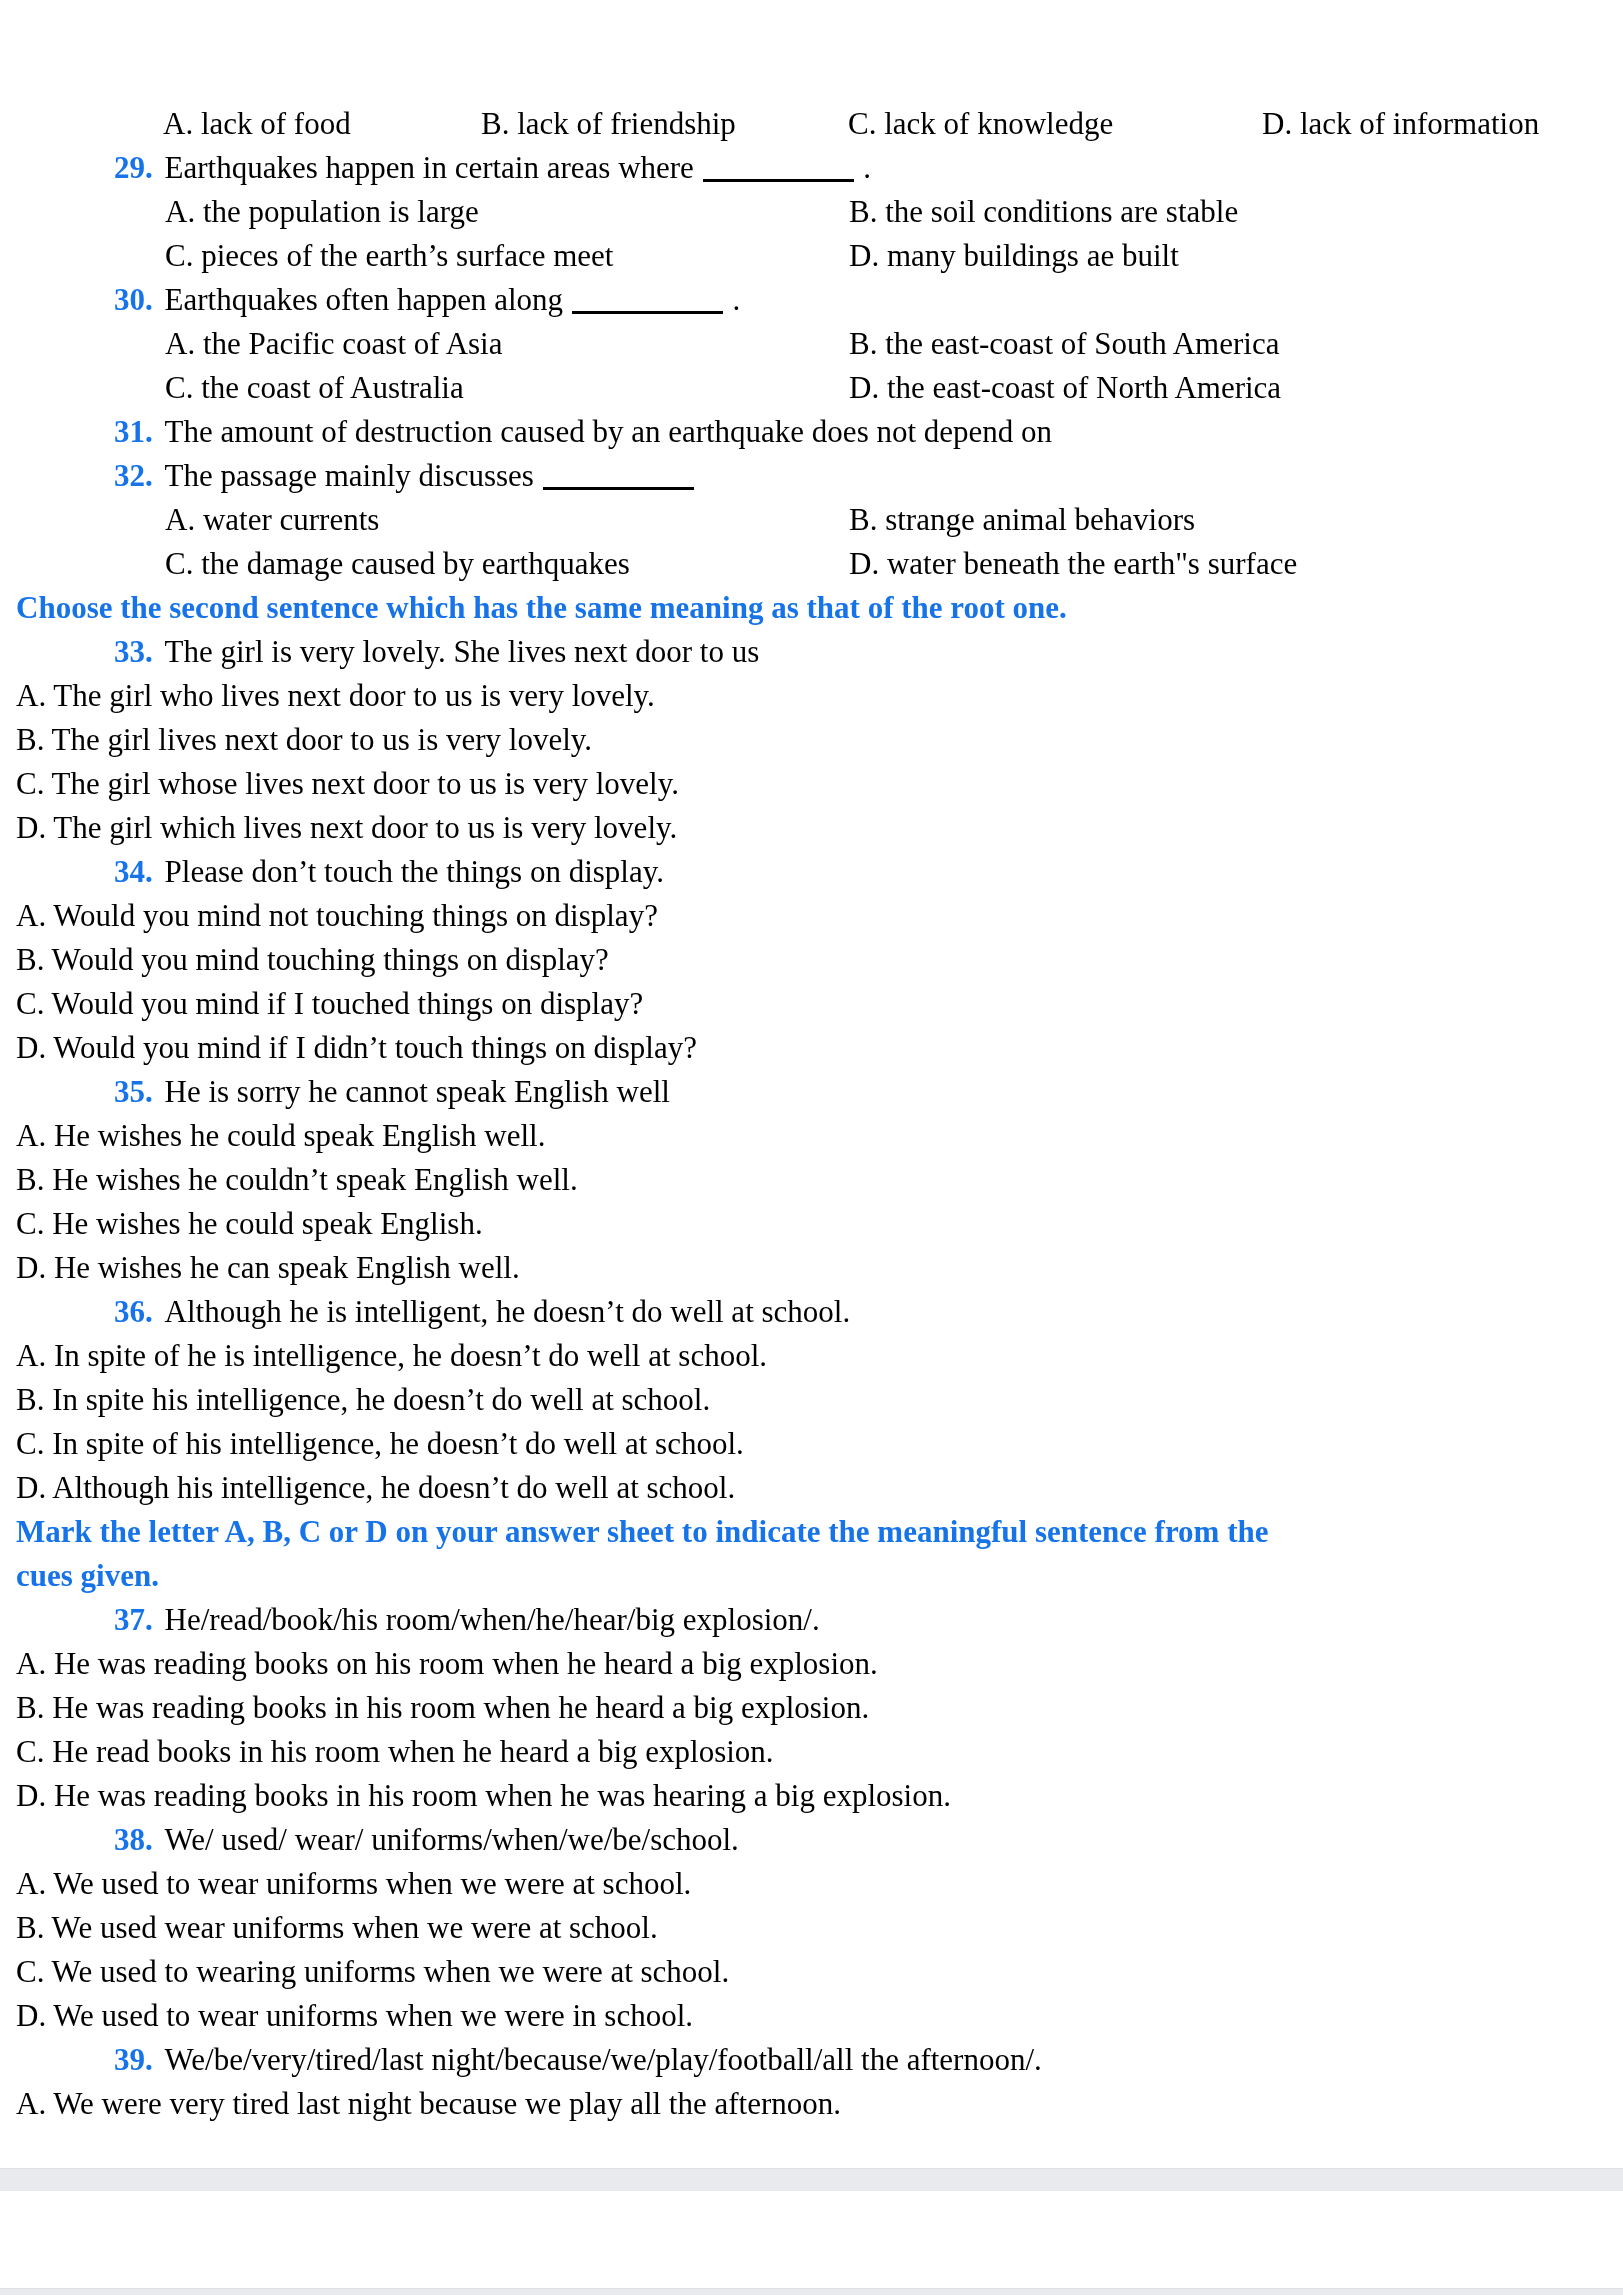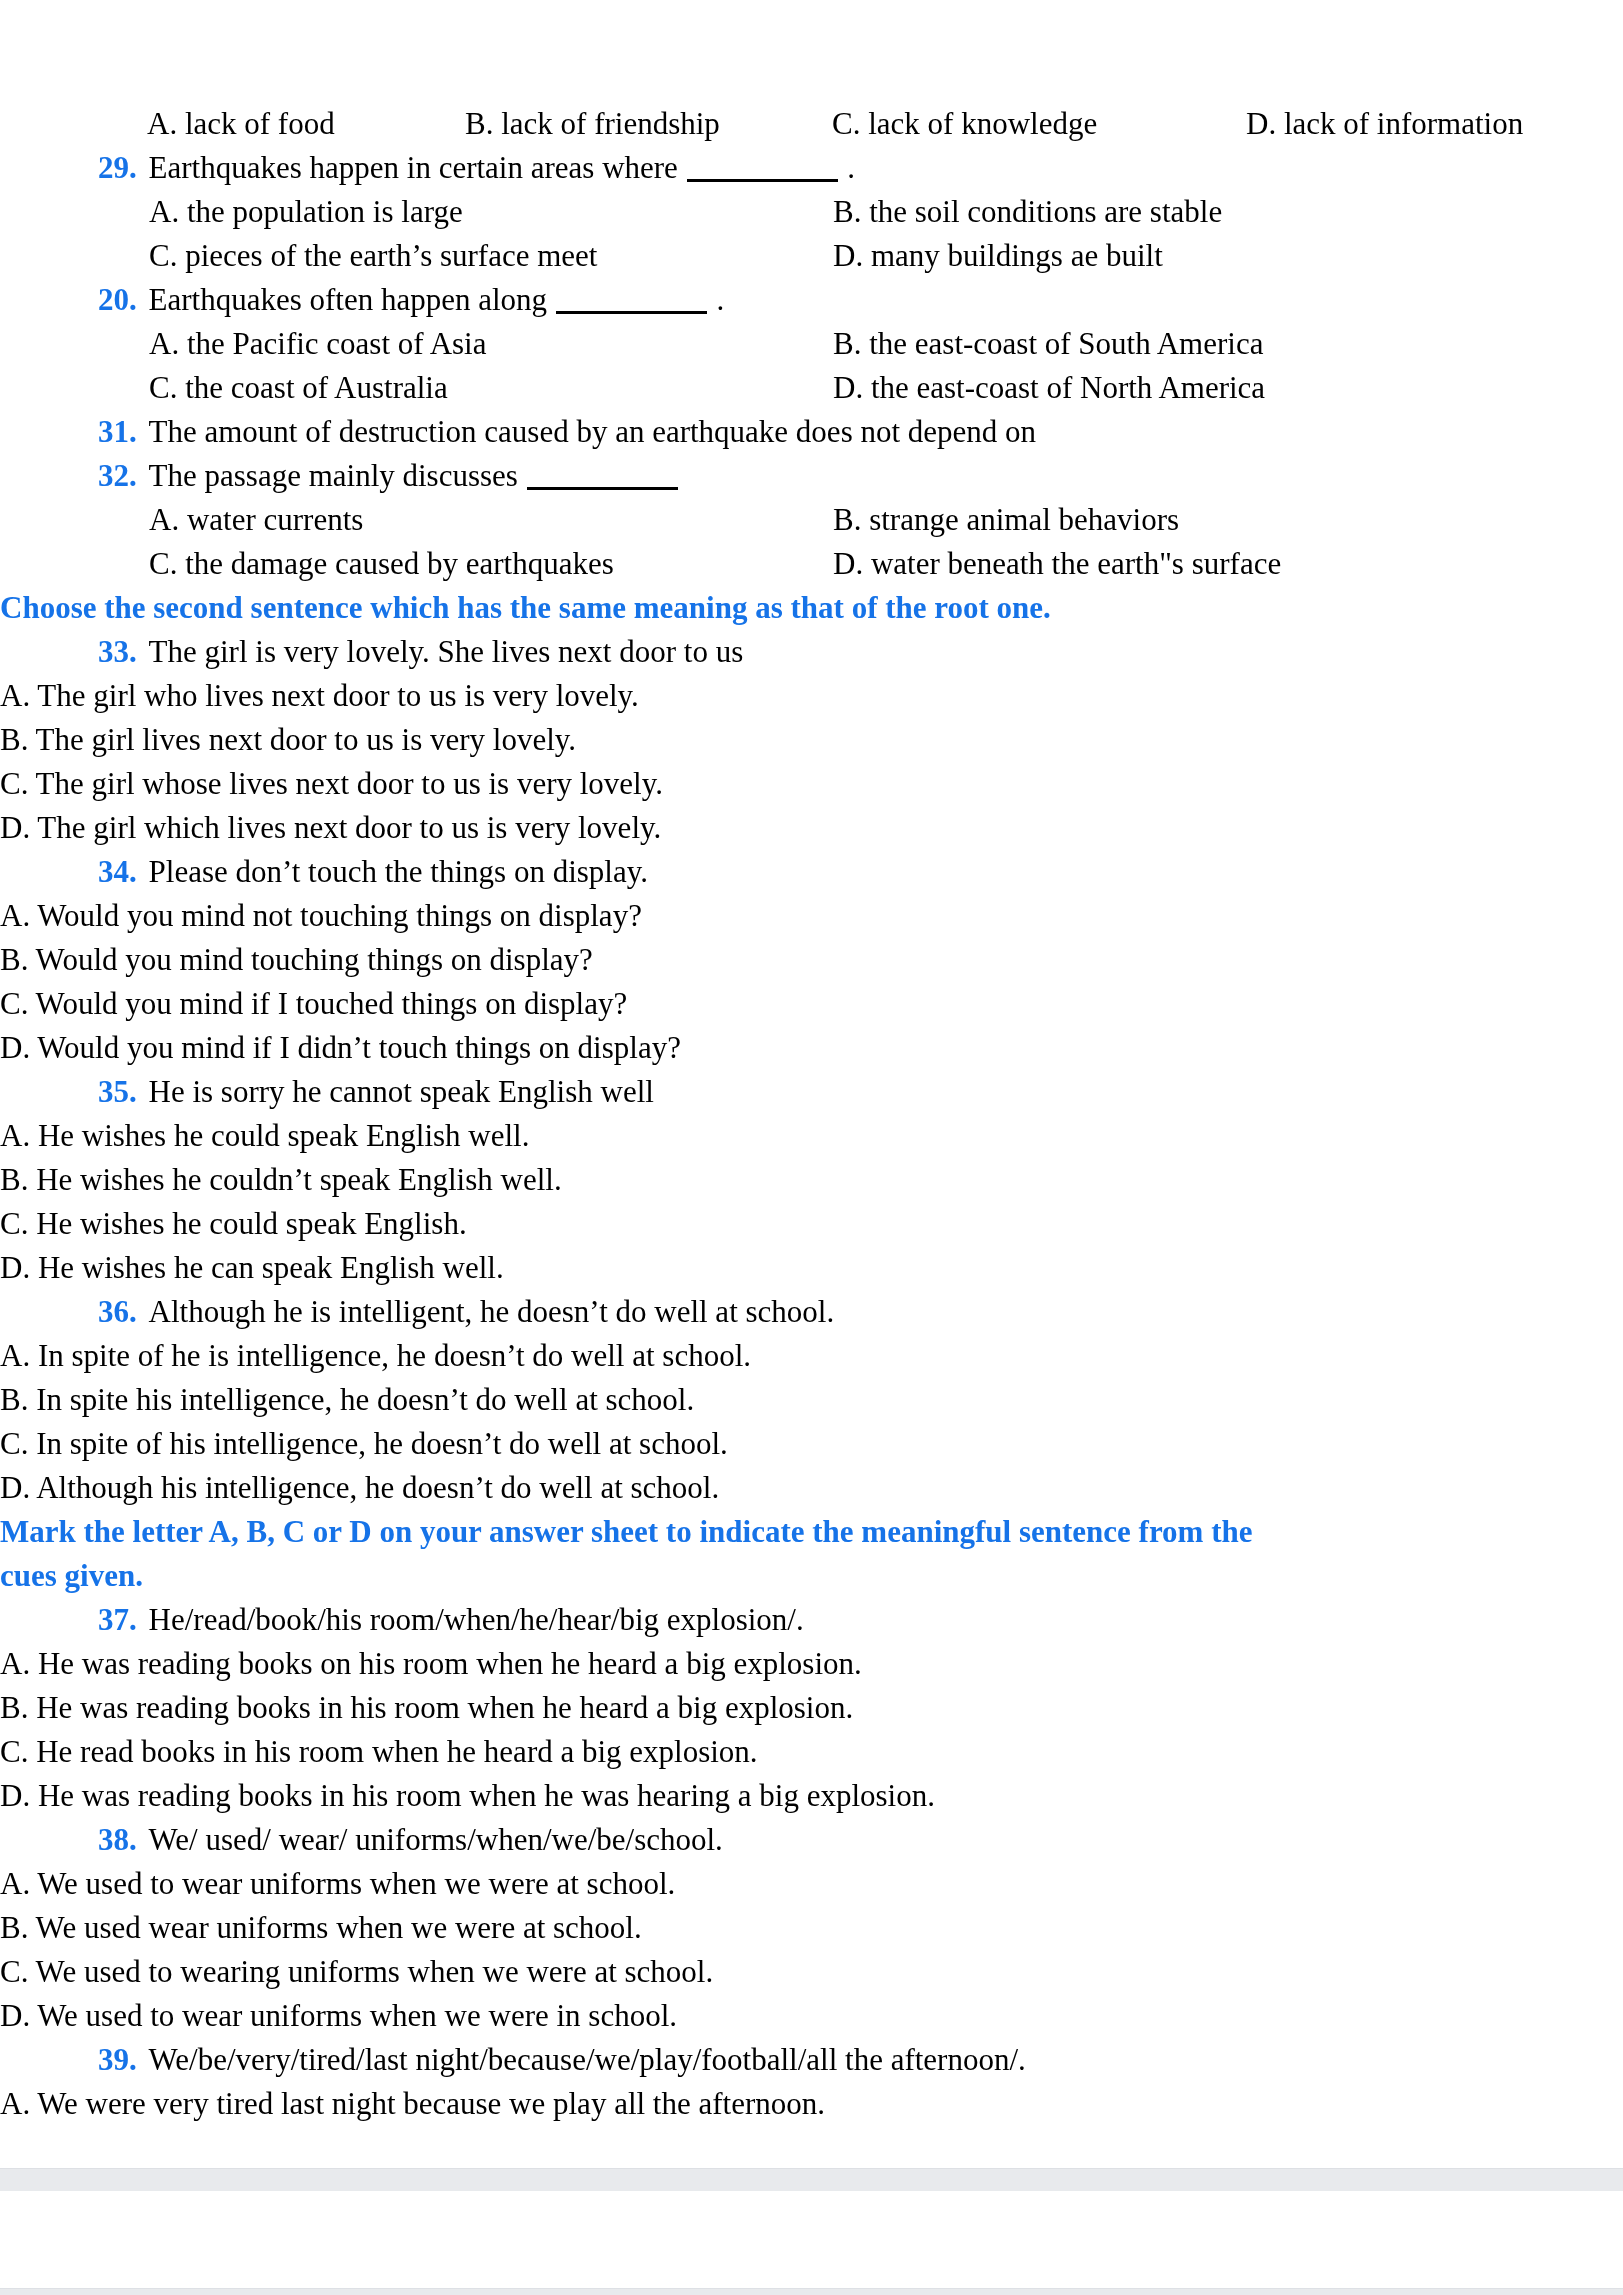--- a/index.html
+++ b/index.html
@@ -6,21 +6,21 @@
   .page {
     position: relative;
     width: 1623px;
     height: 2295px;
     background: #ffffff;
     overflow: hidden;
     font-family: "Liberation Serif", "DejaVu Serif", serif;
     font-size: 31px;
     color: #000000;
   }
-  .content { position: absolute; top: 102px; left: 0; right: 0; }
+  .content { position: absolute; top: 102px; left: 16px; right: 0; }
   .row {
     position: relative;
     height: 44px;
     line-height: 44px;
     white-space: nowrap;
   }
   
   .q { padding-left: 98px; }
   .qnum { color: #1673e8; font-weight: 700; padding-right: 11.8px; }
   
@@ -75,21 +75,21 @@
     <div class="row">
       <span class="c1">A. the population is large</span>
       <span class="c2">B. the soil conditions are stable</span>
     </div>
     <div class="row">
       <span class="c1">C. pieces of the earth’s surface meet</span>
       <span class="c2">D. many buildings ae built</span>
     </div>
 
     <div class="row q">
-      <span class="qnum">20.</span><span>Earthquakes often happen along</span><span class="blank"></span><span class="after">.</span>
+      <span class="qnum">30.</span><span>Earthquakes often happen along</span><span class="blank"></span><span class="after">.</span>
     </div>
     <div class="row">
       <span class="c1">A. the Pacific coast of Asia</span>
       <span class="c2">B. the east-coast of South America</span>
     </div>
     <div class="row">
       <span class="c1">C. the coast of Australia</span>
       <span class="c2">D. the east-coast of North America</span>
     </div>
 

